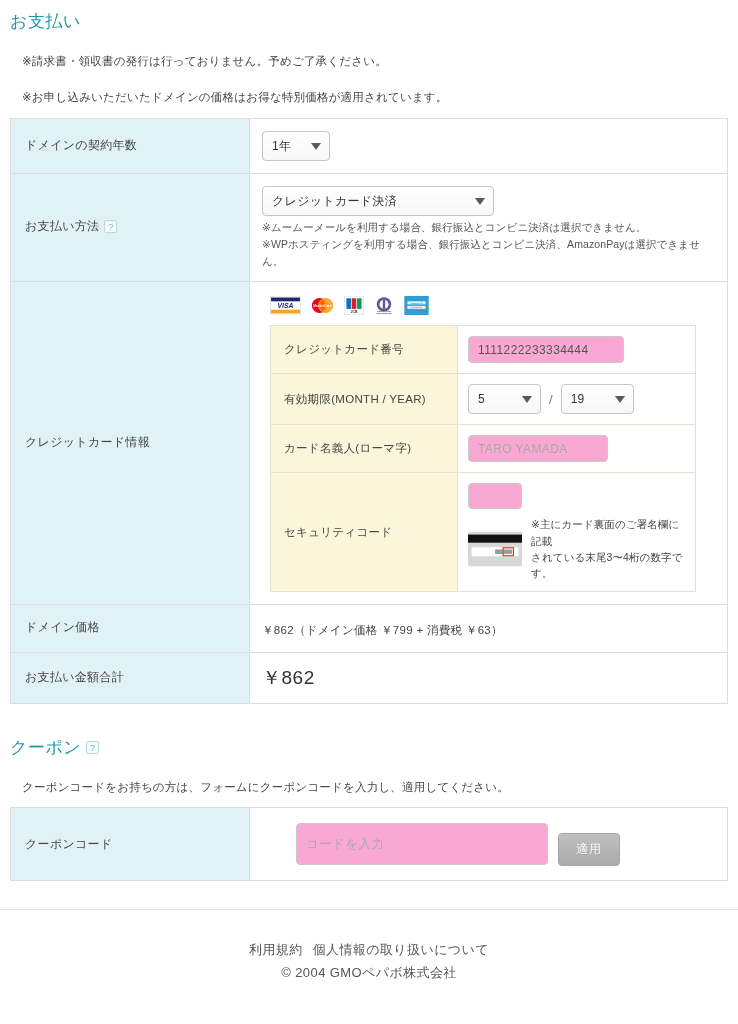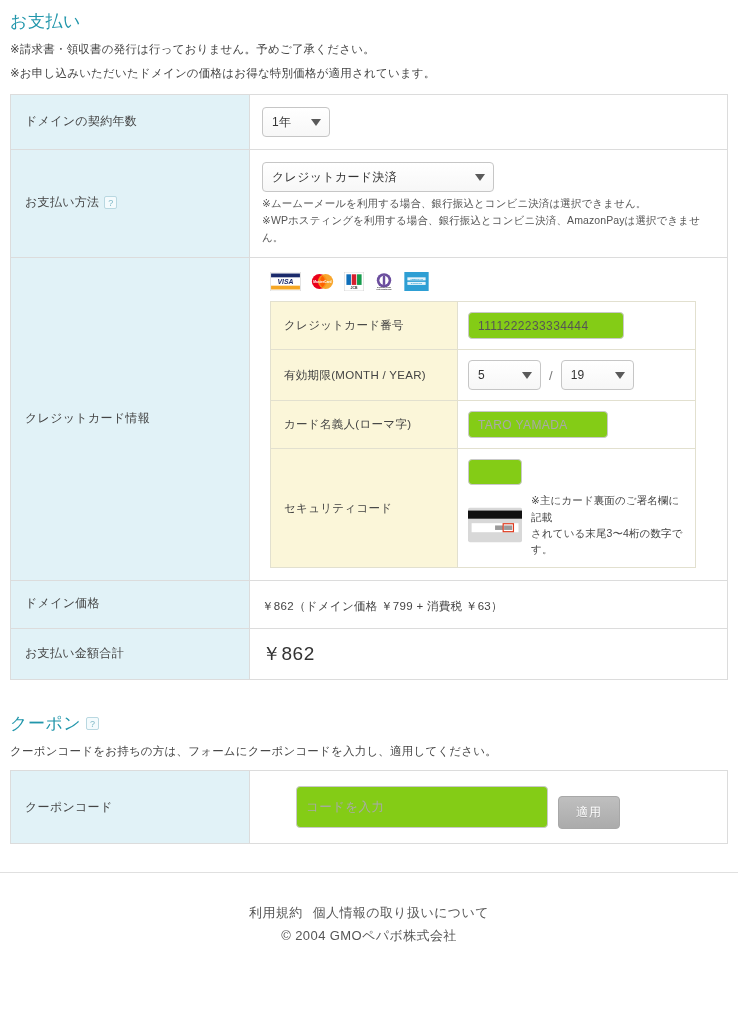--- a/index.html
+++ b/index.html
@@ -18,21 +18,21 @@
     font-size: 17px;
     color: #2196ab;
     font-weight: normal;
     margin: 0;
     padding: 10px 0 0 10px;
     letter-spacing: .5px;
   }
   .note-line {
     font-size: 11.5px;
     color: #444;
-    margin: 0;
+    margin: 12px;
     padding: 9px 0 0 10px;
     letter-spacing: .2px;
   }
 
   
   .form-table {
     width: 718px;
     margin: 13px 0 0 10px;
     border-collapse: collapse;
     border: 1px solid #dcdcdc;
@@ -103,21 +103,21 @@
   .sel-pay { width: 232px; }
   .sel-mm, .sel-yy { width: 73px; }
 
   .expiry-row { display: flex; align-items: center; }
   .expiry-sep { margin: 0 8px; color: #777; font-size: 13px; }
 
   
   .txt {
     border: 1px solid #c9c9c9;
     border-radius: 4px;
-    background: #84cc16;
+    background: #f9a8d4;
     font-size: 12px;
     color: #555;
     padding: 6px 9px;
     height: 27px;
     font-family: "Liberation Sans", sans-serif;
     letter-spacing: .4px;
   }
   .txt::placeholder { color: #a9a9a9; }
   .input-ccnum { width: 156px; }
   .input-name  { width: 140px; }

